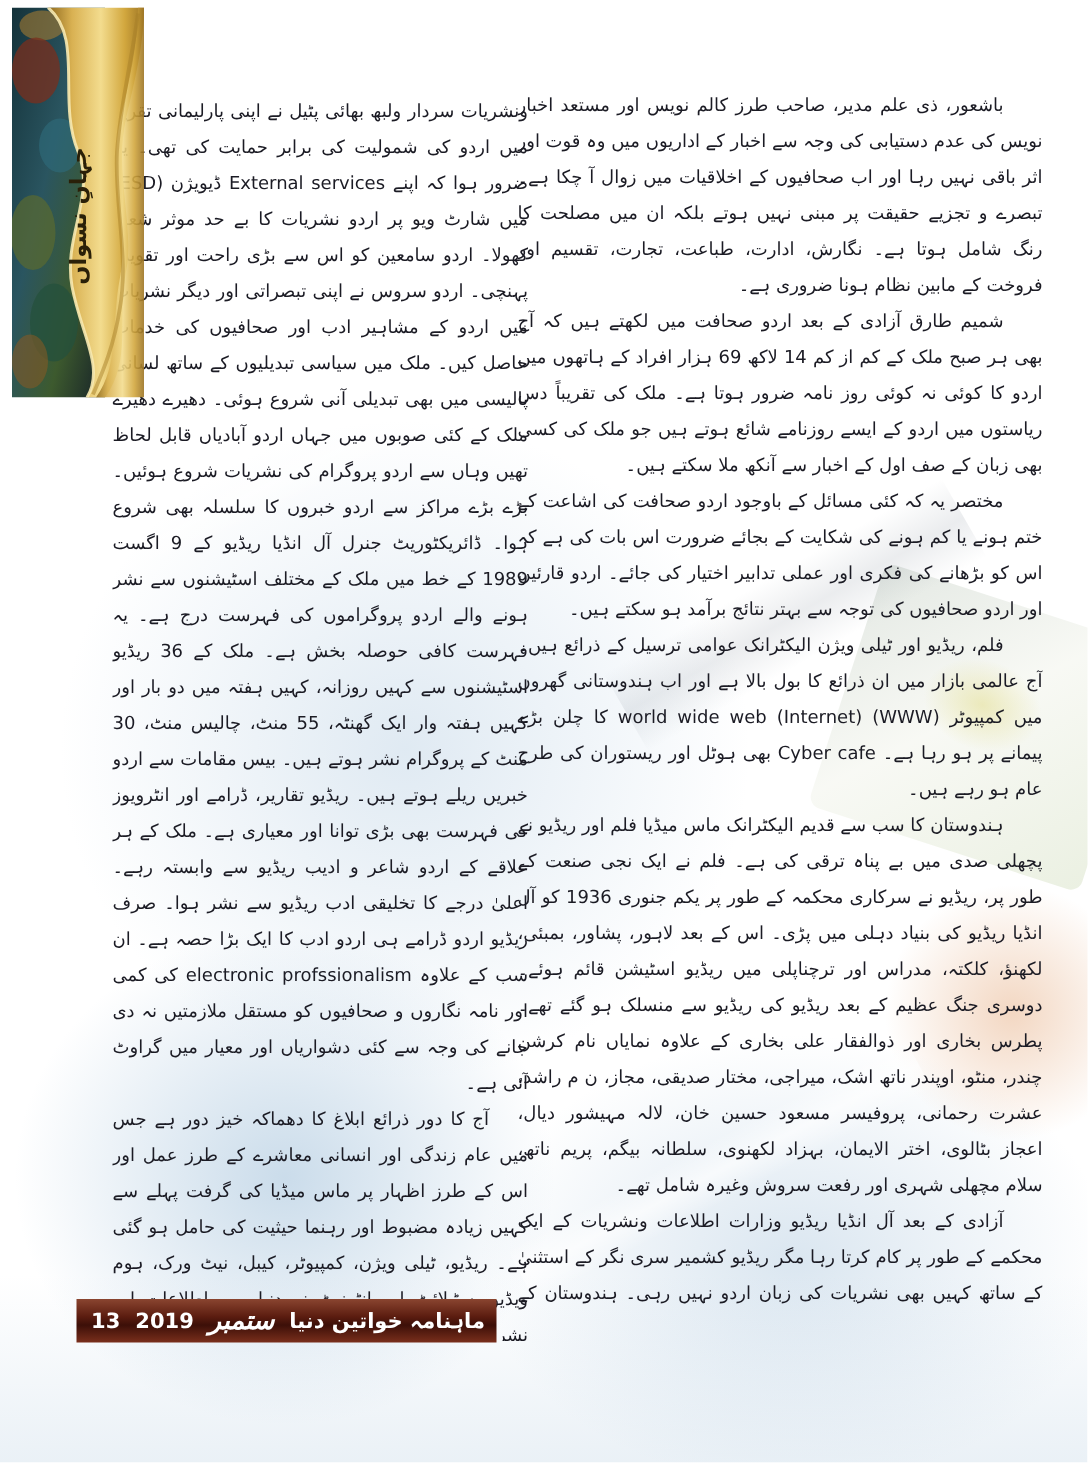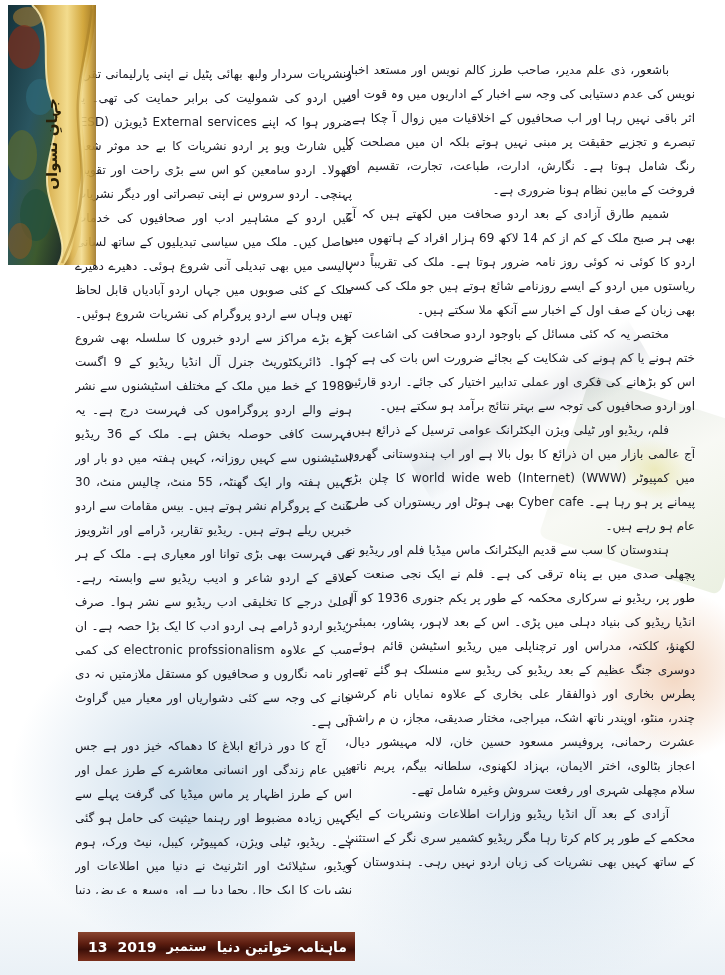--- a/index.html
+++ b/index.html
@@ -47,39 +47,39 @@
     color:#1b1b24;font-size:12px;line-height:24px;overflow:hidden;
     font-family:"DejaVu Sans",sans-serif;
   }
   .col p{margin:0;text-indent:26px;}
   .col-right{right:30px;top:58px;width:350px;height:814px;}
   .col-left{left:75px;top:62px;width:277px;height:832px;}
   .col-left p:first-child{text-indent:0;}
 
   
   .footer{
-    position:absolute;left:78px;top:932px;width:226px;height:29px;z-index:4;
-    display:flex;align-items:stretch;
+    position:absolute;left:78px;top:866px;width:226px;height:29px;z-index:4;
+    display:flex;align-items:stretch;justify-content:center;
   }
   .cap{position:relative;background:linear-gradient(180deg,#f2f2f4,#94949c 60%,#dcdce0);}
   .cap-left{width:32px;clip-path:polygon(0 50%,30% 0,100% 0,100% 100%,30% 100%);}
   .cap-left::after{
     content:"";position:absolute;left:9px;top:4px;width:15px;height:21px;
     background:#4a150c;
     clip-path:polygon(60% 0,100% 0,40% 50%,100% 100%,60% 100%,0 50%);
   }
   .cap-right{width:13px;clip-path:polygon(0 0,100% 0,100% 18%,45% 50%,100% 82%,100% 100%,0 100%);}
   .bar{
     flex:1;display:flex;direction:ltr;align-items:center;gap:10px;
     padding:0 8px 0 10px;
     background:linear-gradient(180deg,#8a4530 0%,#5c1d10 40%,#3c0f08 60%,#7a2f1c 100%);
     color:#ffffff;white-space:nowrap;
   }
   .bar .pg,.bar .yr{font-size:14px;font-weight:bold;}
-  .bar .mon{font-size:13px;font-weight:bold;direction:rtl;}
+  .bar .mon{font-size:17px;font-weight:bold;font-style:italic;direction:rtl;}
   .bar .mag{font-size:14px;font-weight:bold;direction:rtl;margin-left:auto;}
 </style>
 </head>
 <body>
 
 <div class="wm wm-blue-mid"></div>
 <div class="wm wm-blue-bl"></div>
 <div class="wm wm-blue-br"></div>
 <div class="wm wm-monitor"></div>
 <div class="wm wm-monitor-screen"></div>

